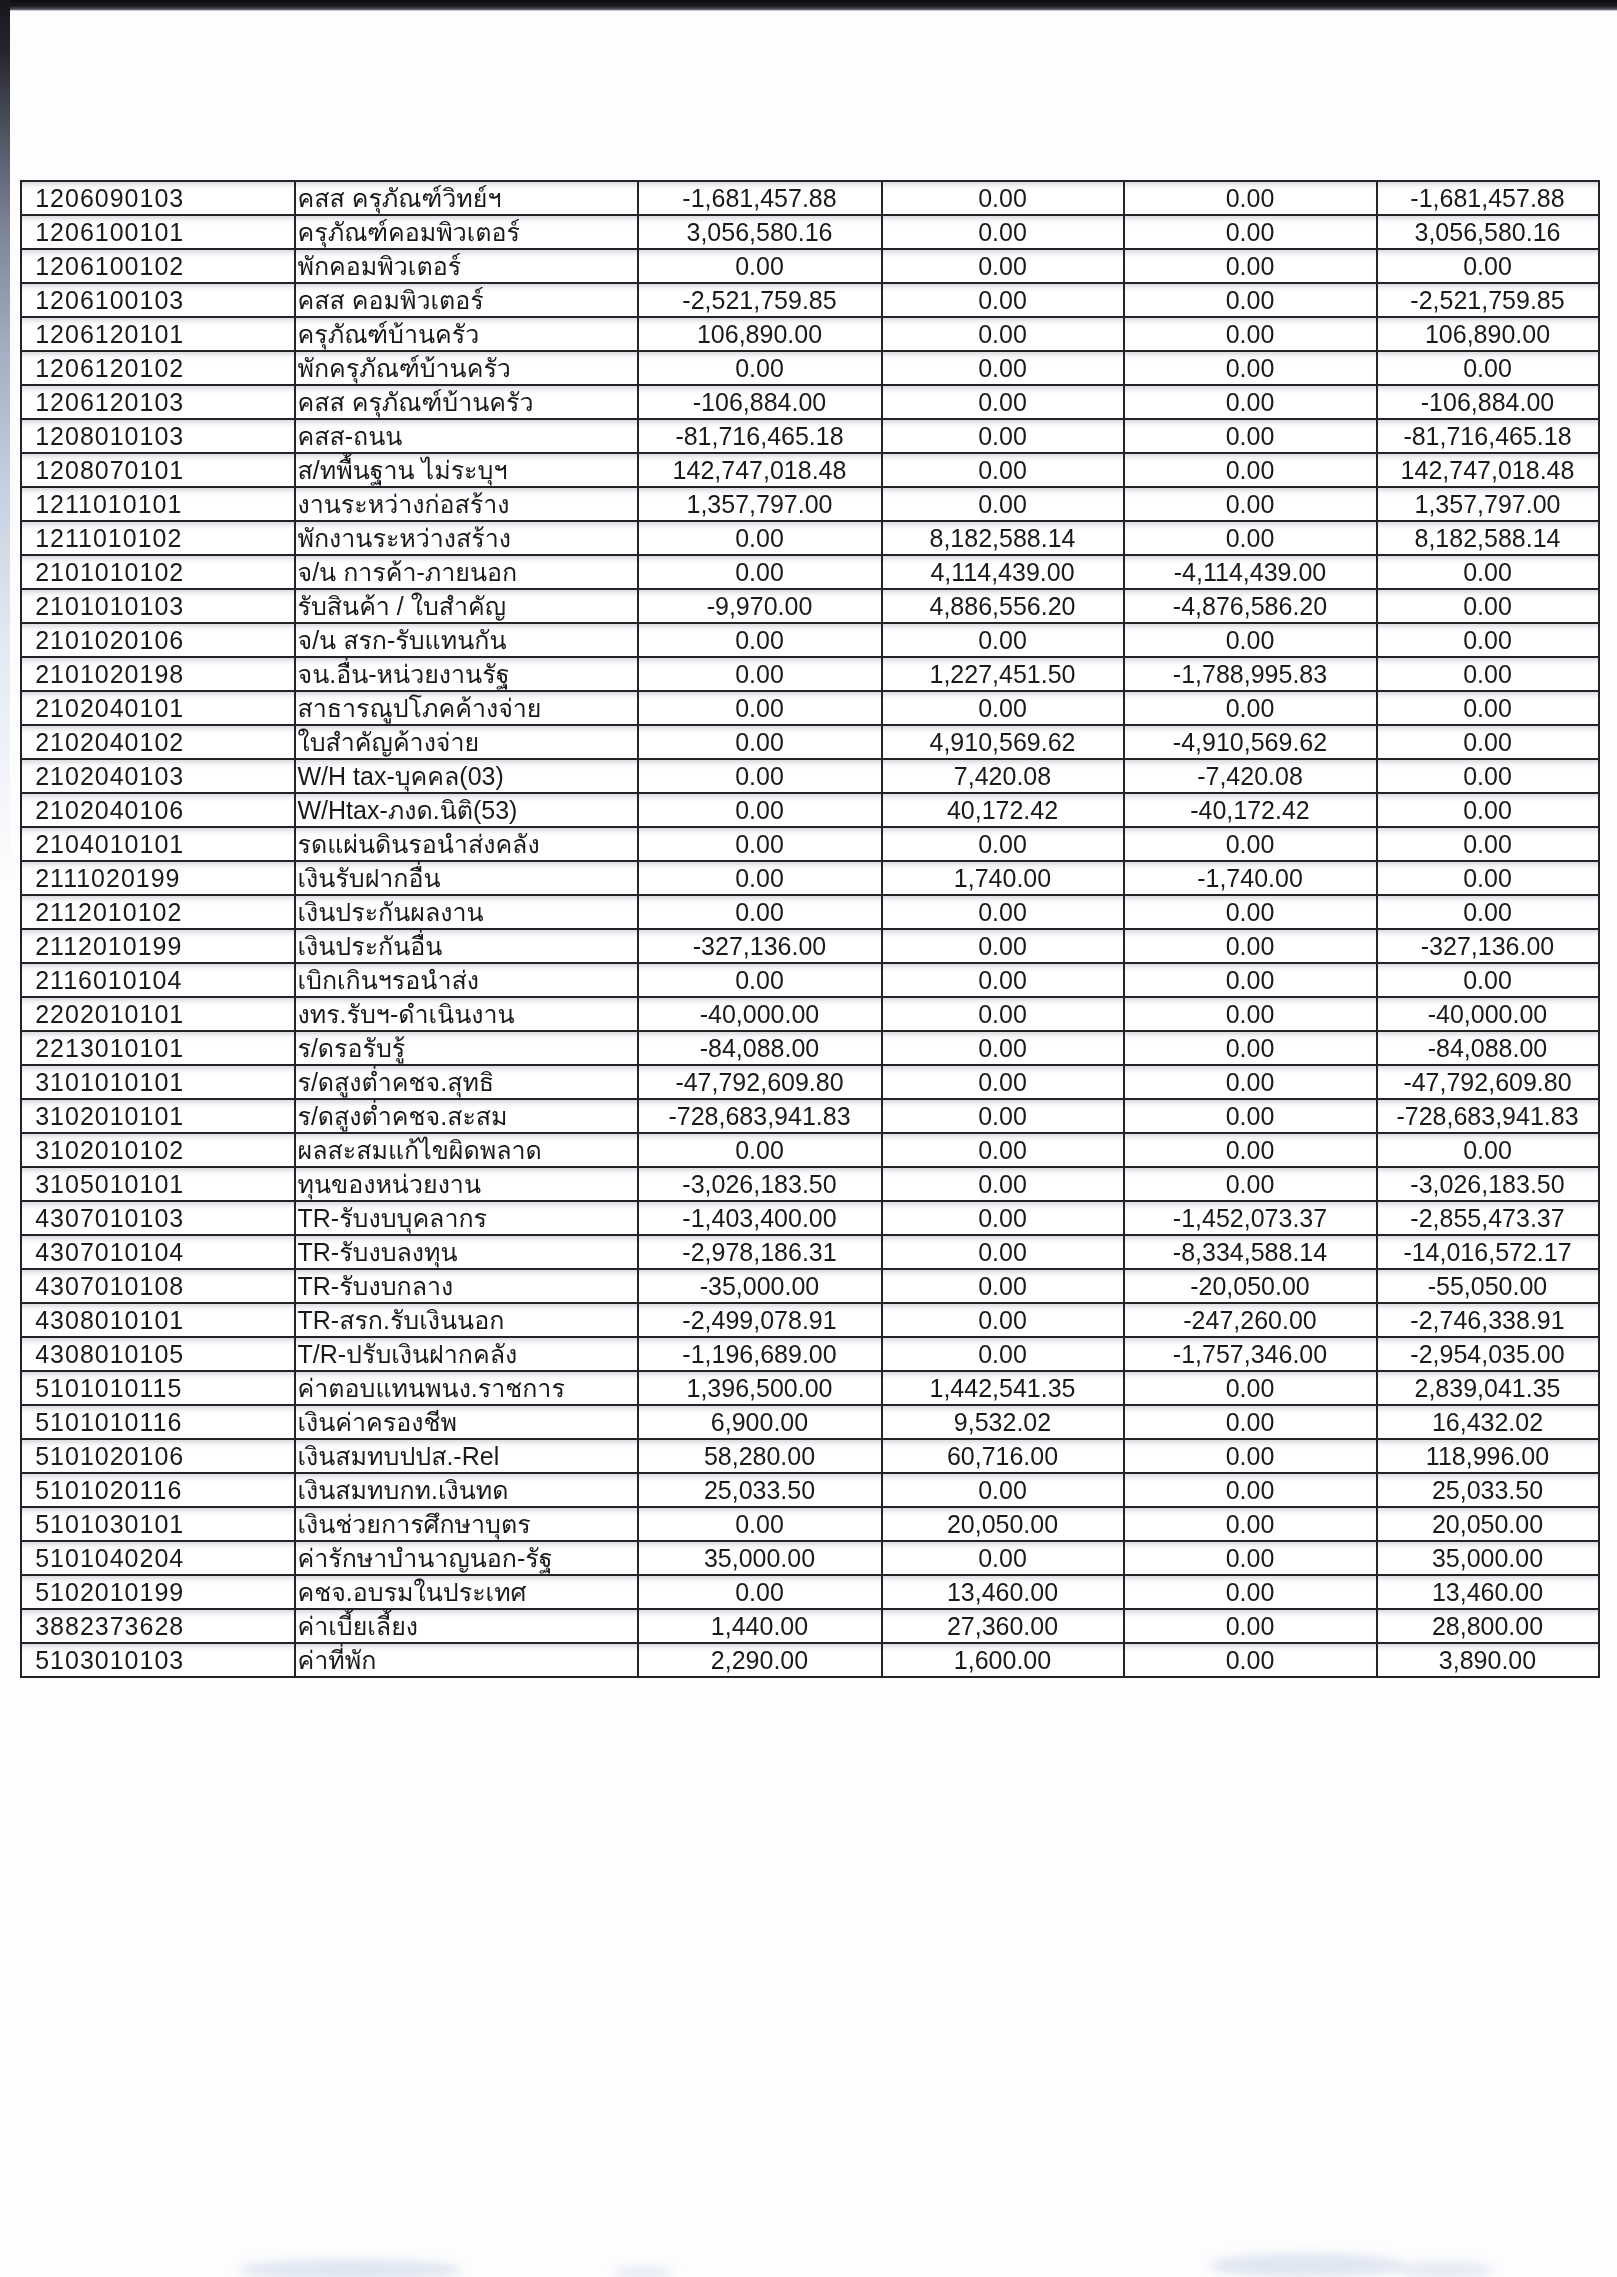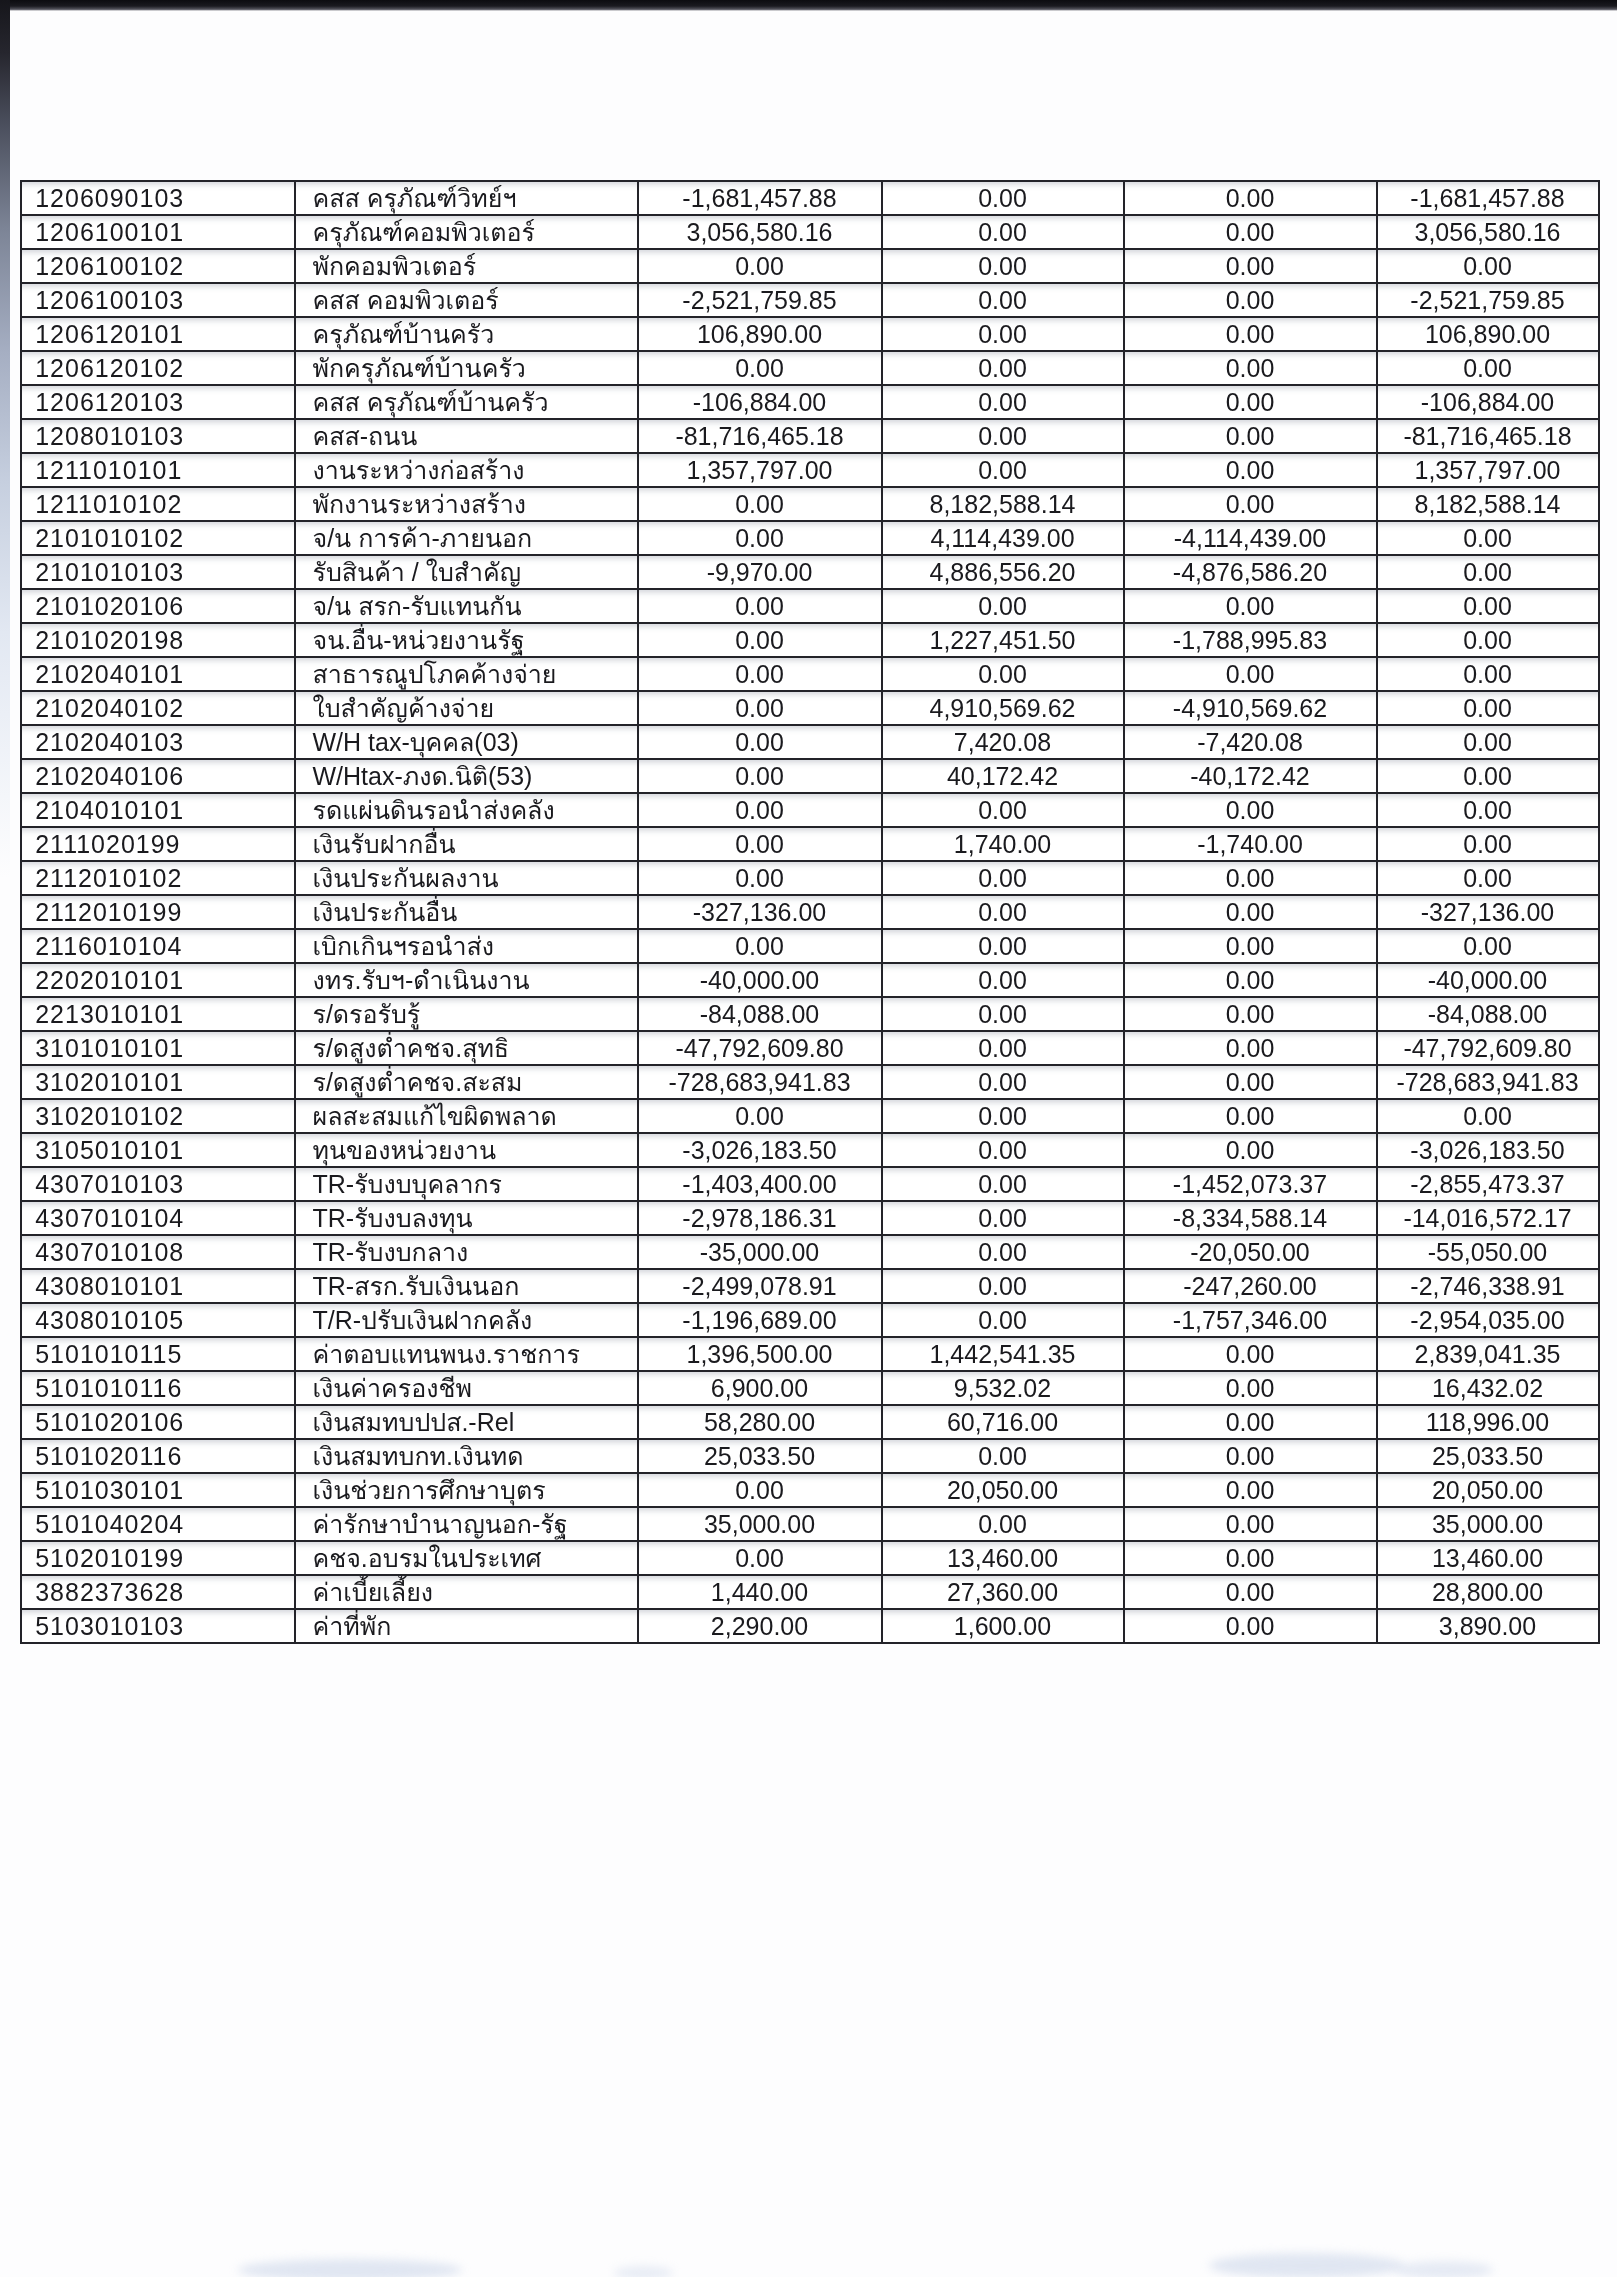--- a/index.html
+++ b/index.html
@@ -53,21 +53,21 @@
   table.ledger td{
     border-top-width:2.9px;border-bottom-width:2.9px;
     height:34px;
     font-size:25px;line-height:1;
     vertical-align:middle;
     white-space:nowrap;overflow:hidden;
     
     box-shadow:inset 0 7.8px 5.9px -5.9px rgba(105,112,130,.33);
   }
   td.c-code{padding-left:13.7px;letter-spacing:1px;}
-  td.c-name{padding-left:17px;font-size:24.4px;}
+  td.c-name{padding-left:2px;font-size:24.4px;}
   td.c-num{text-align:center;}
 </style>
 </head>
 <body>
 
 <div class="top-bar"></div>
 <div class="left-strip"></div>
 
 <table class="ledger">
   <colgroup>
@@ -137,20 +137,28 @@
   </tr>
       <tr>
     <td class="c-code">1208010103</td>
     <td class="c-name">คสส-ถนน</td>
     <td class="c-num">-81,716,465.18</td>
     <td class="c-num">0.00</td>
     <td class="c-num">0.00</td>
     <td class="c-num">-81,716,465.18</td>
   </tr>
       <tr>
+    <td class="c-code">1208070101</td>
+    <td class="c-name">ส/ทพื้นฐาน ไม่ระบุฯ</td>
+    <td class="c-num">142,747,018.48</td>
+    <td class="c-num">0.00</td>
+    <td class="c-num">0.00</td>
+    <td class="c-num">142,747,018.48</td>
+  </tr>
+      <tr>
     <td class="c-code">1211010101</td>
     <td class="c-name">งานระหว่างก่อสร้าง</td>
     <td class="c-num">1,357,797.00</td>
     <td class="c-num">0.00</td>
     <td class="c-num">0.00</td>
     <td class="c-num">1,357,797.00</td>
   </tr>
       <tr>
     <td class="c-code">1211010102</td>
     <td class="c-name">พักงานระหว่างสร้าง</td>

